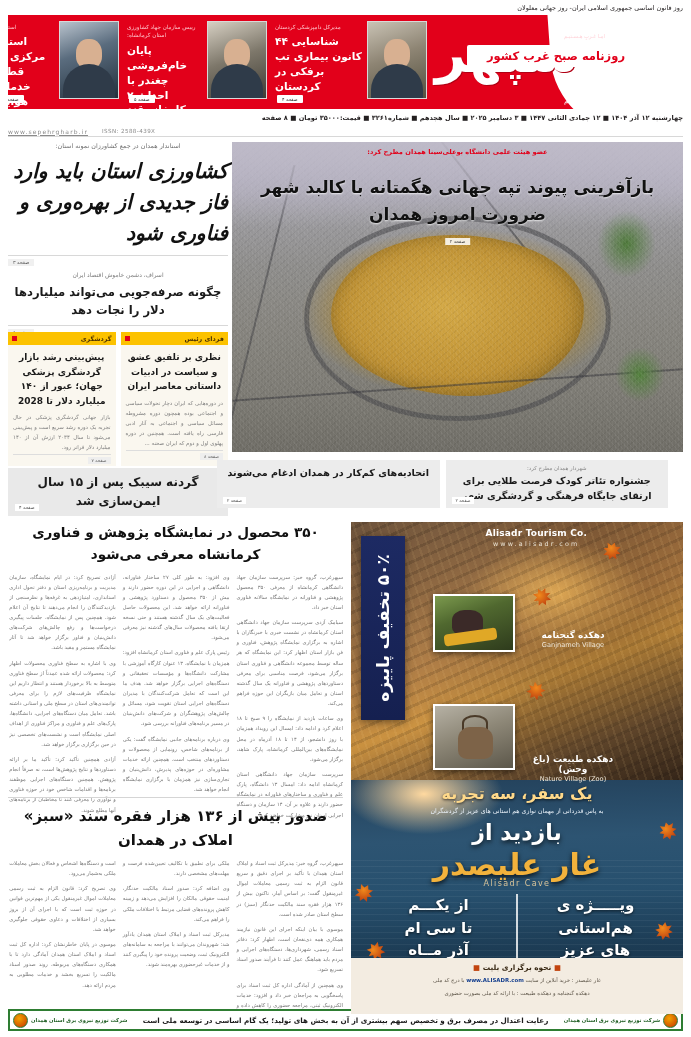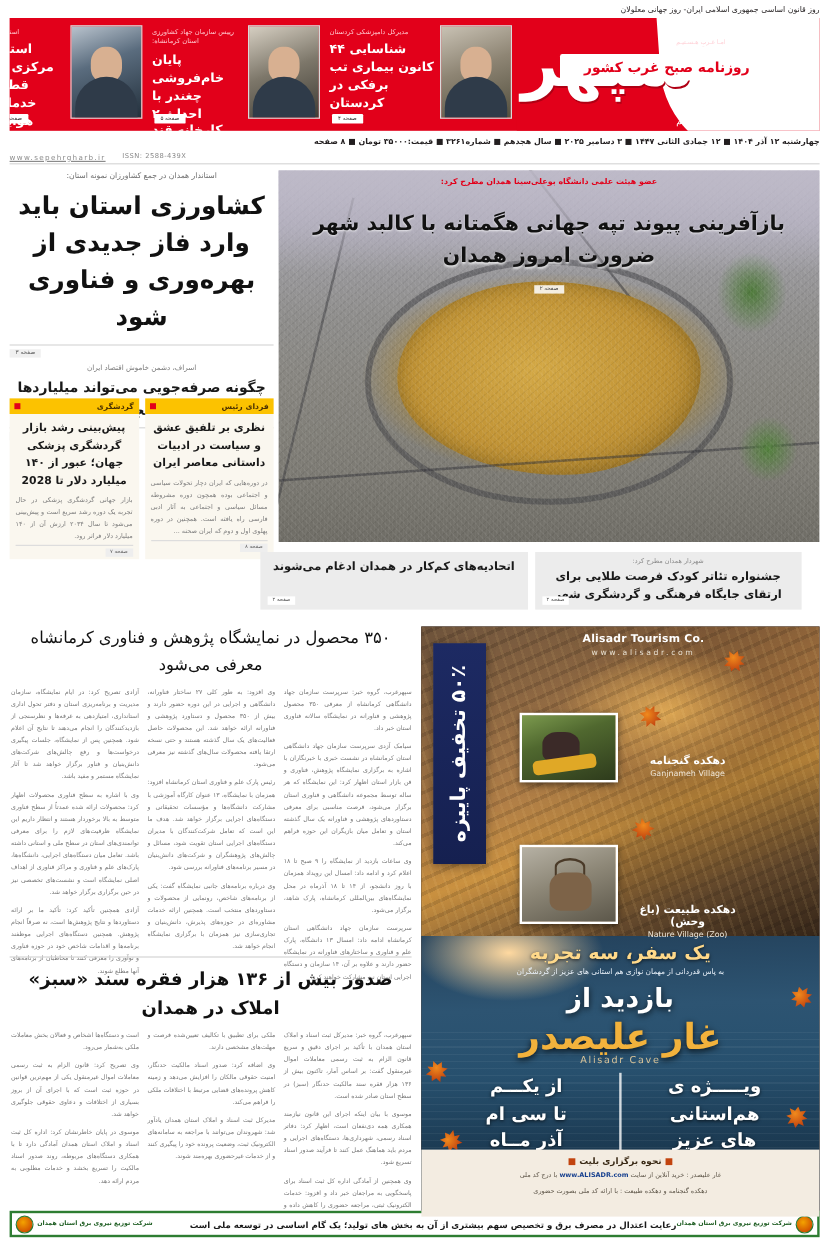--- a/index.html
+++ b/index.html
@@ -121,21 +121,21 @@
 
   
   .leadcol {
     position: absolute; top: 142px; right: 463px; width: 220px;
   }
   .lead-kicker {
     font-size: 6.4px; color: #6d6d6d; text-align: center; margin-bottom: 5px; line-height:1.4;
   }
   .lead-head {
     font-size: 20.5px; font-weight: 700; color: #111; line-height: 1.52;
-    text-align: center; letter-spacing: -0.6px;
+    letter-spacing: -0.6px; font-style: italic;
   }
   .lead-pagetag {
     margin-top: 6px; border-top: 1px solid #d8d8d8; padding-top: 3px;
     display: flex; justify-content: flex-end;
   }
   .lead-pagetag span {
     font-size: 4.8px; color: #555; background: #f0f0f0; padding: 1px 5px;
   }
   .sub-kicker {
     margin-top: 5px; font-size: 6px; color: #7a7a7a; text-align: center; line-height: 1.4;
@@ -256,21 +256,21 @@
     letter-spacing:-.25px;
   }
   .gbox .gp {
     position:absolute; bottom: 4px; left: 6px; font-size: 4.4px; color: #555;
     background:#fff; padding: 1px 4px;
   }
 
   
   .art1 { position: absolute; top: 522px; right: 348px; width: 335px; }
   .art1 .a-head {
-    font-size: 13.6px; font-weight: 400; color: #111; line-height: 1.6; text-align: center;
+    font-size: 13.6px; font-weight: 700; color: #111; line-height: 1.6; text-align: center;
     letter-spacing: -.35px; padding-bottom: 6px;
   }
   .cols3 { display: flex; gap: 7px; direction: rtl; }
   .cols3 .c { width: 106.6px; }
   .body-p {
     font-size: 5.2px; color: #777; line-height: 1.95; text-align: justify;
     text-align-last: right; margin-bottom: 5px;
   }
   .art-rule { height:1px; background:#d5d5d5; margin: 7px 0 6px 0; }
 
@@ -426,21 +426,21 @@
   .footerbar .logo-l, .footerbar .logo-r {
     display:flex; align-items:center; gap: 3px;
   }
   .footerbar .seal {
     width: 15px; height: 15px; border-radius: 50%;
     background: radial-gradient(circle at 40% 35%, #f3a300 0%, #d35400 70%, #8d3b00 100%);
     border: 1px solid #2e7d32;
   }
   .footerbar .logo-t { font-size: 5.2px; font-weight:700; color:#1f5e23; line-height:1.3; }
   .footerbar .fmsg {
-    flex: 1; font-size: 7.2px; font-weight: 700; color: #1a1a1a;
+    flex: 1; text-align: center; font-size: 7.2px; font-weight: 700; color: #1a1a1a;
     letter-spacing: -.2px;
   }
 </style>
 </head>
 <body>
 
 <div class="page">
 
   <div class="topstrip">
     <div class="t-text">روز قانون اساسی جمهوری اسلامی ایران- روز جهانی معلولان</div>
@@ -542,20 +542,24 @@
       </div>
       <div class="bh">پیش‌بینی رشد بازار گردشگری پزشکی جهان؛ عبور از ۱۴۰ میلیارد دلار تا 2028</div>
       <div class="bt">بازار جهانی گردشگری پزشکی در حال تجربه یک دوره رشد سریع است و پیش‌بینی می‌شود تا سال ۲۰۳۴ ارزش آن از ۱۴۰ میلیارد دلار فراتر رود.</div>
       <div class="bp">
         <span>صفحه ۷</span>
       </div>
     </div>
 
   </div>
 
+  <div class="greybar">
+    <div class="gt">گردنه سیبک پس از ۱۵ سال ایمن‌سازی شد</div>
+    <div class="gp">صفحه ۴</div>
+  </div>
 
   <div class="hero">
     <div class="photo">
       <div class="road1"></div>
       <div class="road2"></div>
       <div class="ring"></div>
       <div class="mound"></div>
       <div class="road3"></div>
       <div class="green1"></div>
       <div class="green2"></div>

